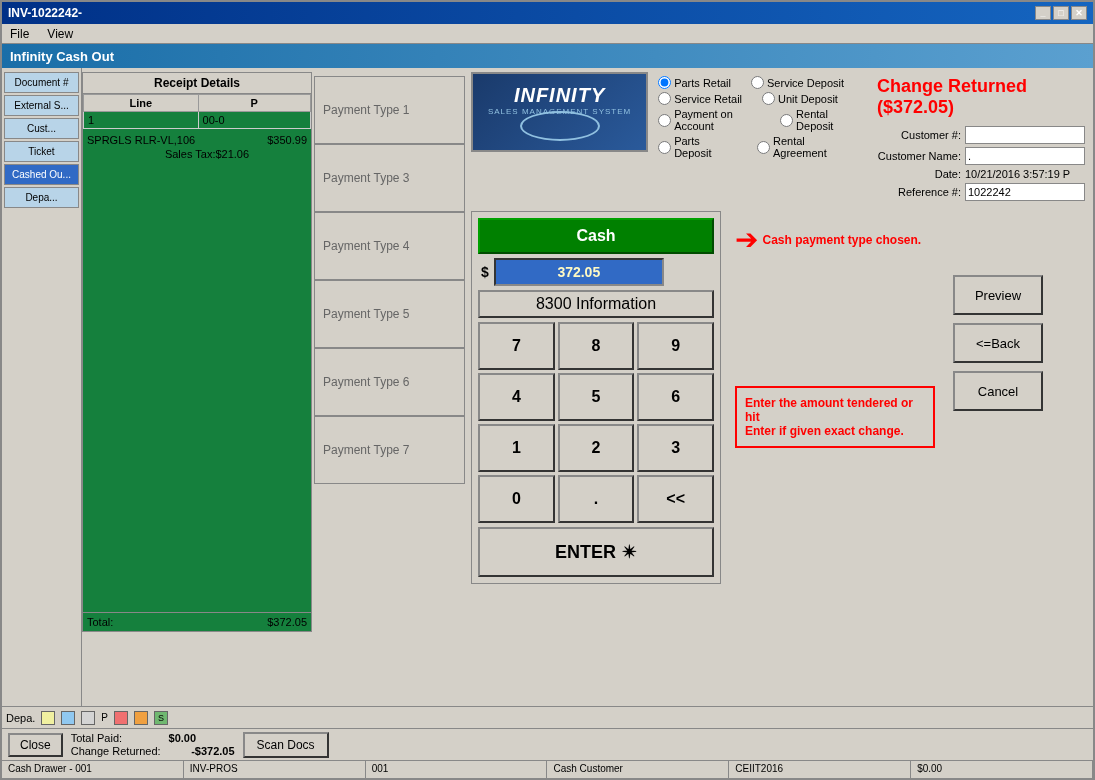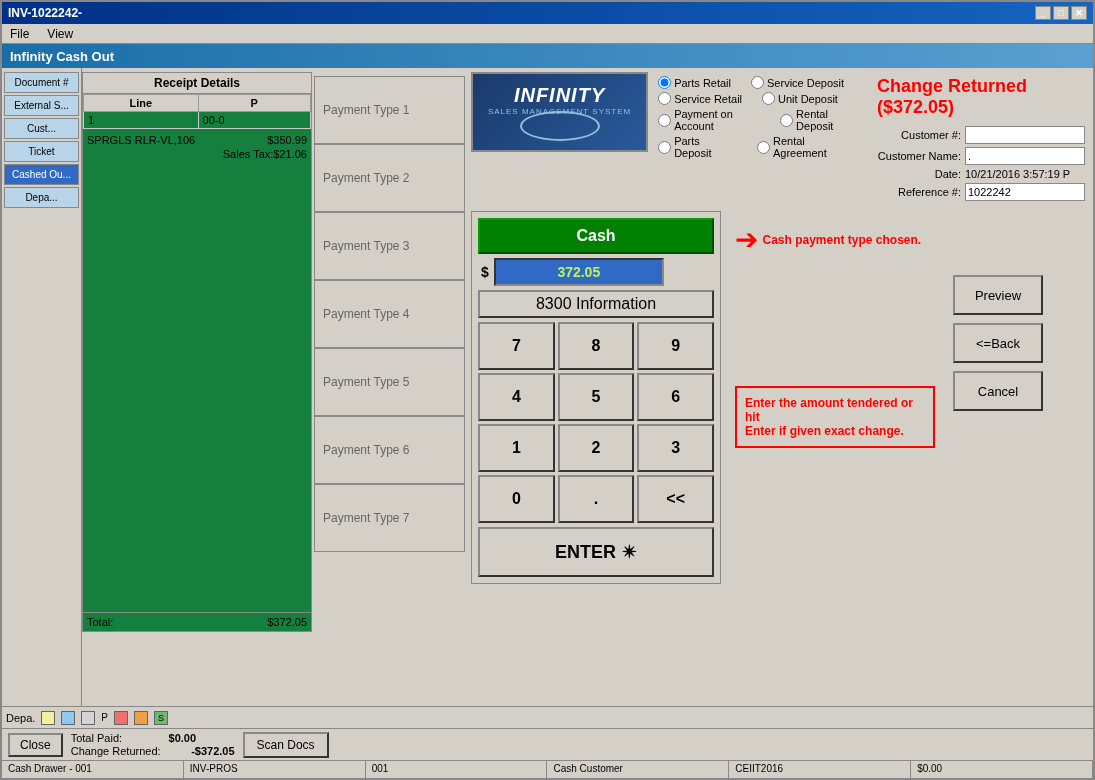--- a/index.html
+++ b/index.html
@@ -123,21 +123,21 @@
       padding: 4px;
     }
     .receipt-item {
       display: flex;
       justify-content: space-between;
       font-size: 11px;
       padding: 1px 0;
     }
     .receipt-tax {
       display: flex;
-      justify-content: flex-end;
+      justify-content: center;
       font-size: 11px;
       padding: 1px 0;
       margin-left: 20px;
     }
     .receipt-total {
       border-top: 1px solid #888;
       padding: 3px 4px;
       display: flex;
       justify-content: space-between;
       font-size: 11px;
@@ -273,21 +273,21 @@
     
     .amount-row {
       display: flex;
       align-items: center;
       margin-bottom: 4px;
       gap: 2px;
     }
     .dollar-sign { font-size: 14px; font-weight: bold; padding: 0 3px; }
     .amount-input {
       background: #316ac5;
-      color: #bef264;
+      color: #fef9c3;
       border: 2px inset #888;
       font-size: 14px;
       font-weight: bold;
       text-align: center;
       width: 170px;
       height: 28px;
       padding: 0 1px;
     }
     
     .info-8300-btn {
@@ -484,23 +484,20 @@
         </div>
       </div>
 
     </div>
 
     <div class="payment-types">
       <div class="payment-type-btn">
         <span>Payment Type 1</span>
       </div>
       <div class="payment-type-btn">
-        <span>Payment Type 2</span>
-      </div>
-      <div class="payment-type-btn">
         <span>Payment Type 3</span>
       </div>
       <div class="payment-type-btn">
         <span>Payment Type 4</span>
       </div>
       <div class="payment-type-btn">
         <span>Payment Type 5</span>
       </div>
       <div class="payment-type-btn">
         <span>Payment Type 6</span>

